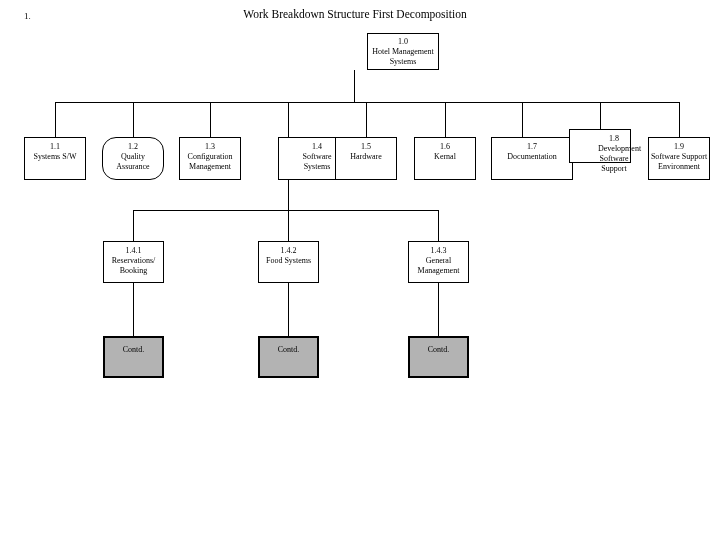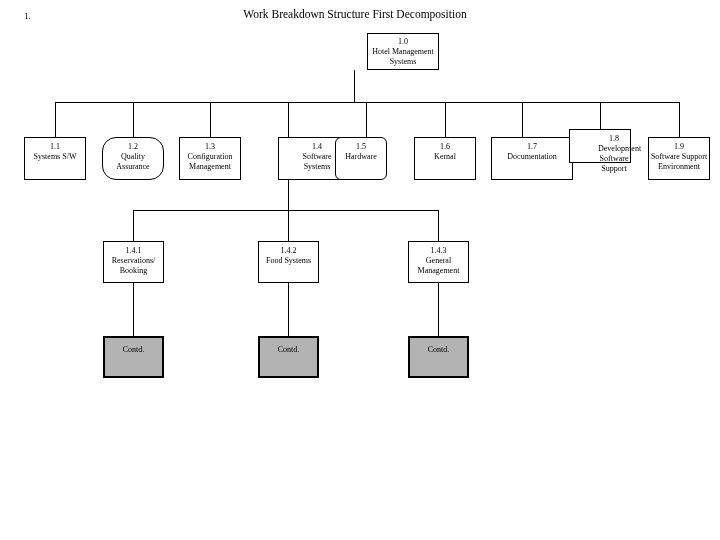--- a/index.html
+++ b/index.html
@@ -86,21 +86,21 @@
   <div class="node" style="left:179px; top:137px; width:62px; height:43px;">
     <div class="num">1.3</div>
     <div class="label">Configuration
 Management</div>
   </div>
   <div class="node" style="left:257px; top:137px; width:78px; height:43px;margin-left:21px;">
     <div class="num">1.4</div>
     <div class="label">Software
 Systems</div>
   </div>
-  <div class="node" style="left:335px; top:137px; width:52px; height:43px;border-radius:6px;">
+  <div class="node" style="left:335px; top:137px; width:62px; height:43px;">
     <div class="num">1.5</div>
     <div class="label">Hardware</div>
   </div>
   <div class="node" style="left:414px; top:137px; width:62px; height:43px;">
     <div class="num">1.6</div>
     <div class="label">Kernal</div>
   </div>
   <div class="node" style="left:491px; top:137px; width:82px; height:43px;font-family:Liberation Serif, serif;">
     <div class="num">1.7</div>
     <div class="label">Documentation</div>

